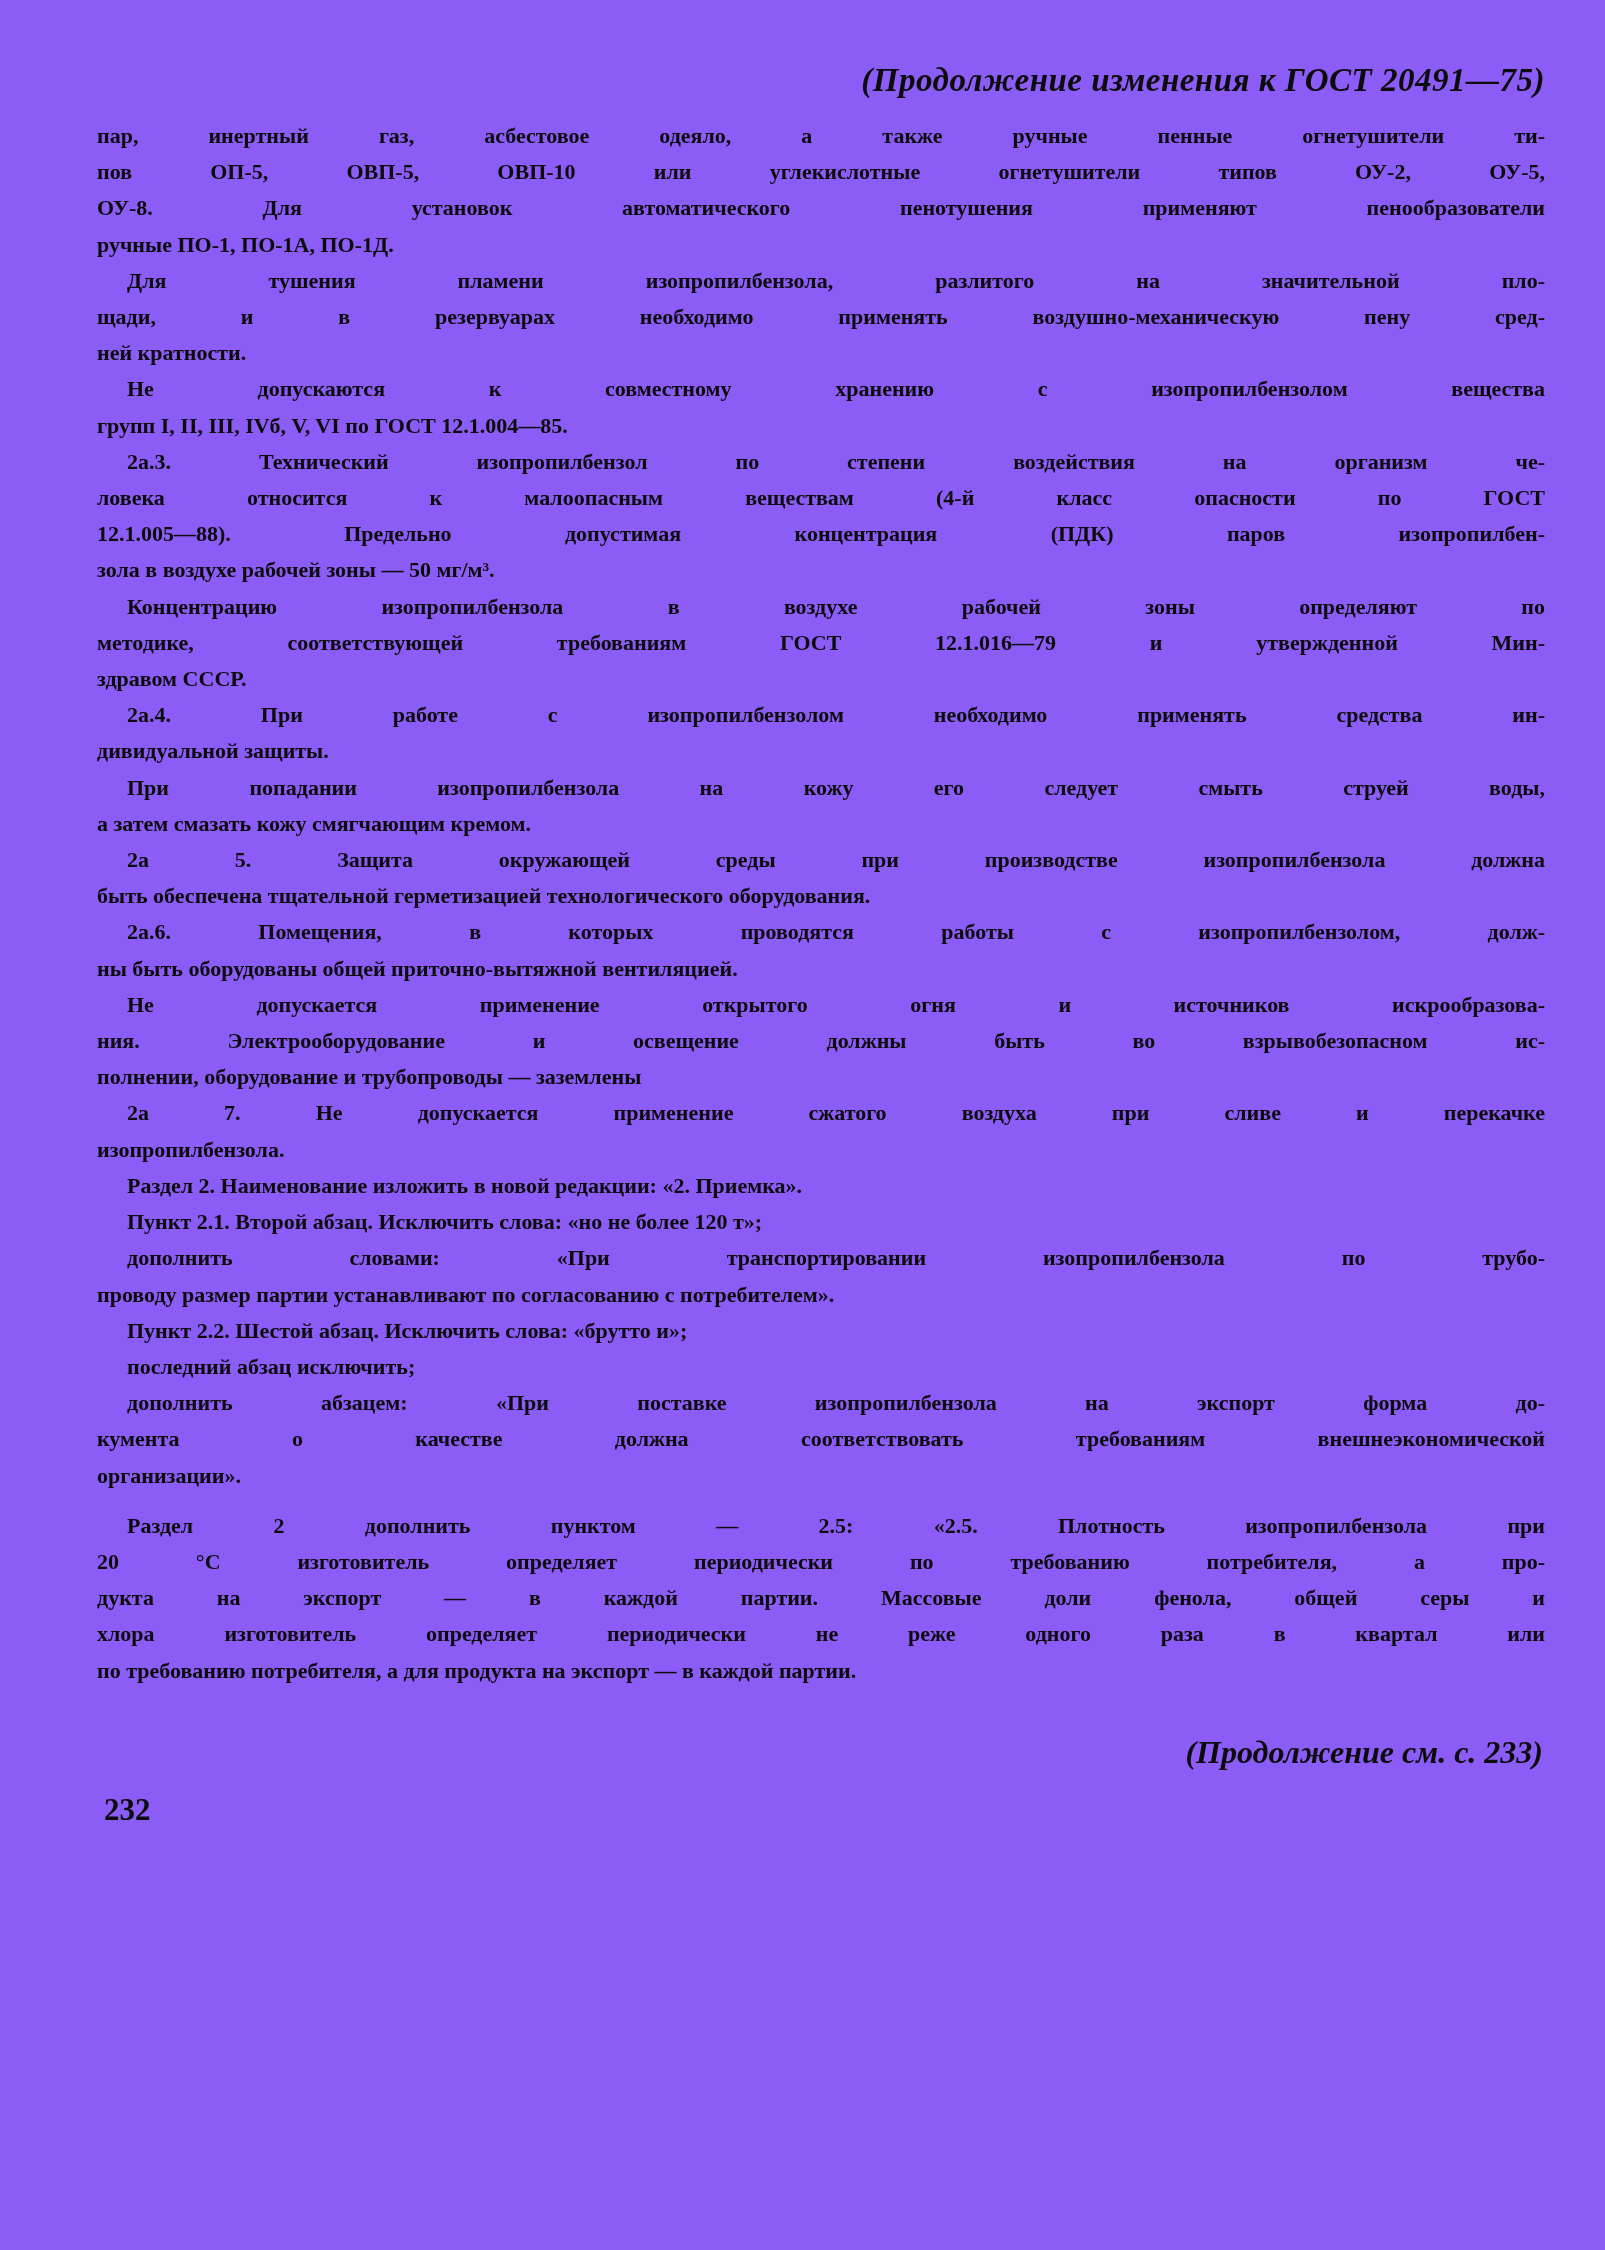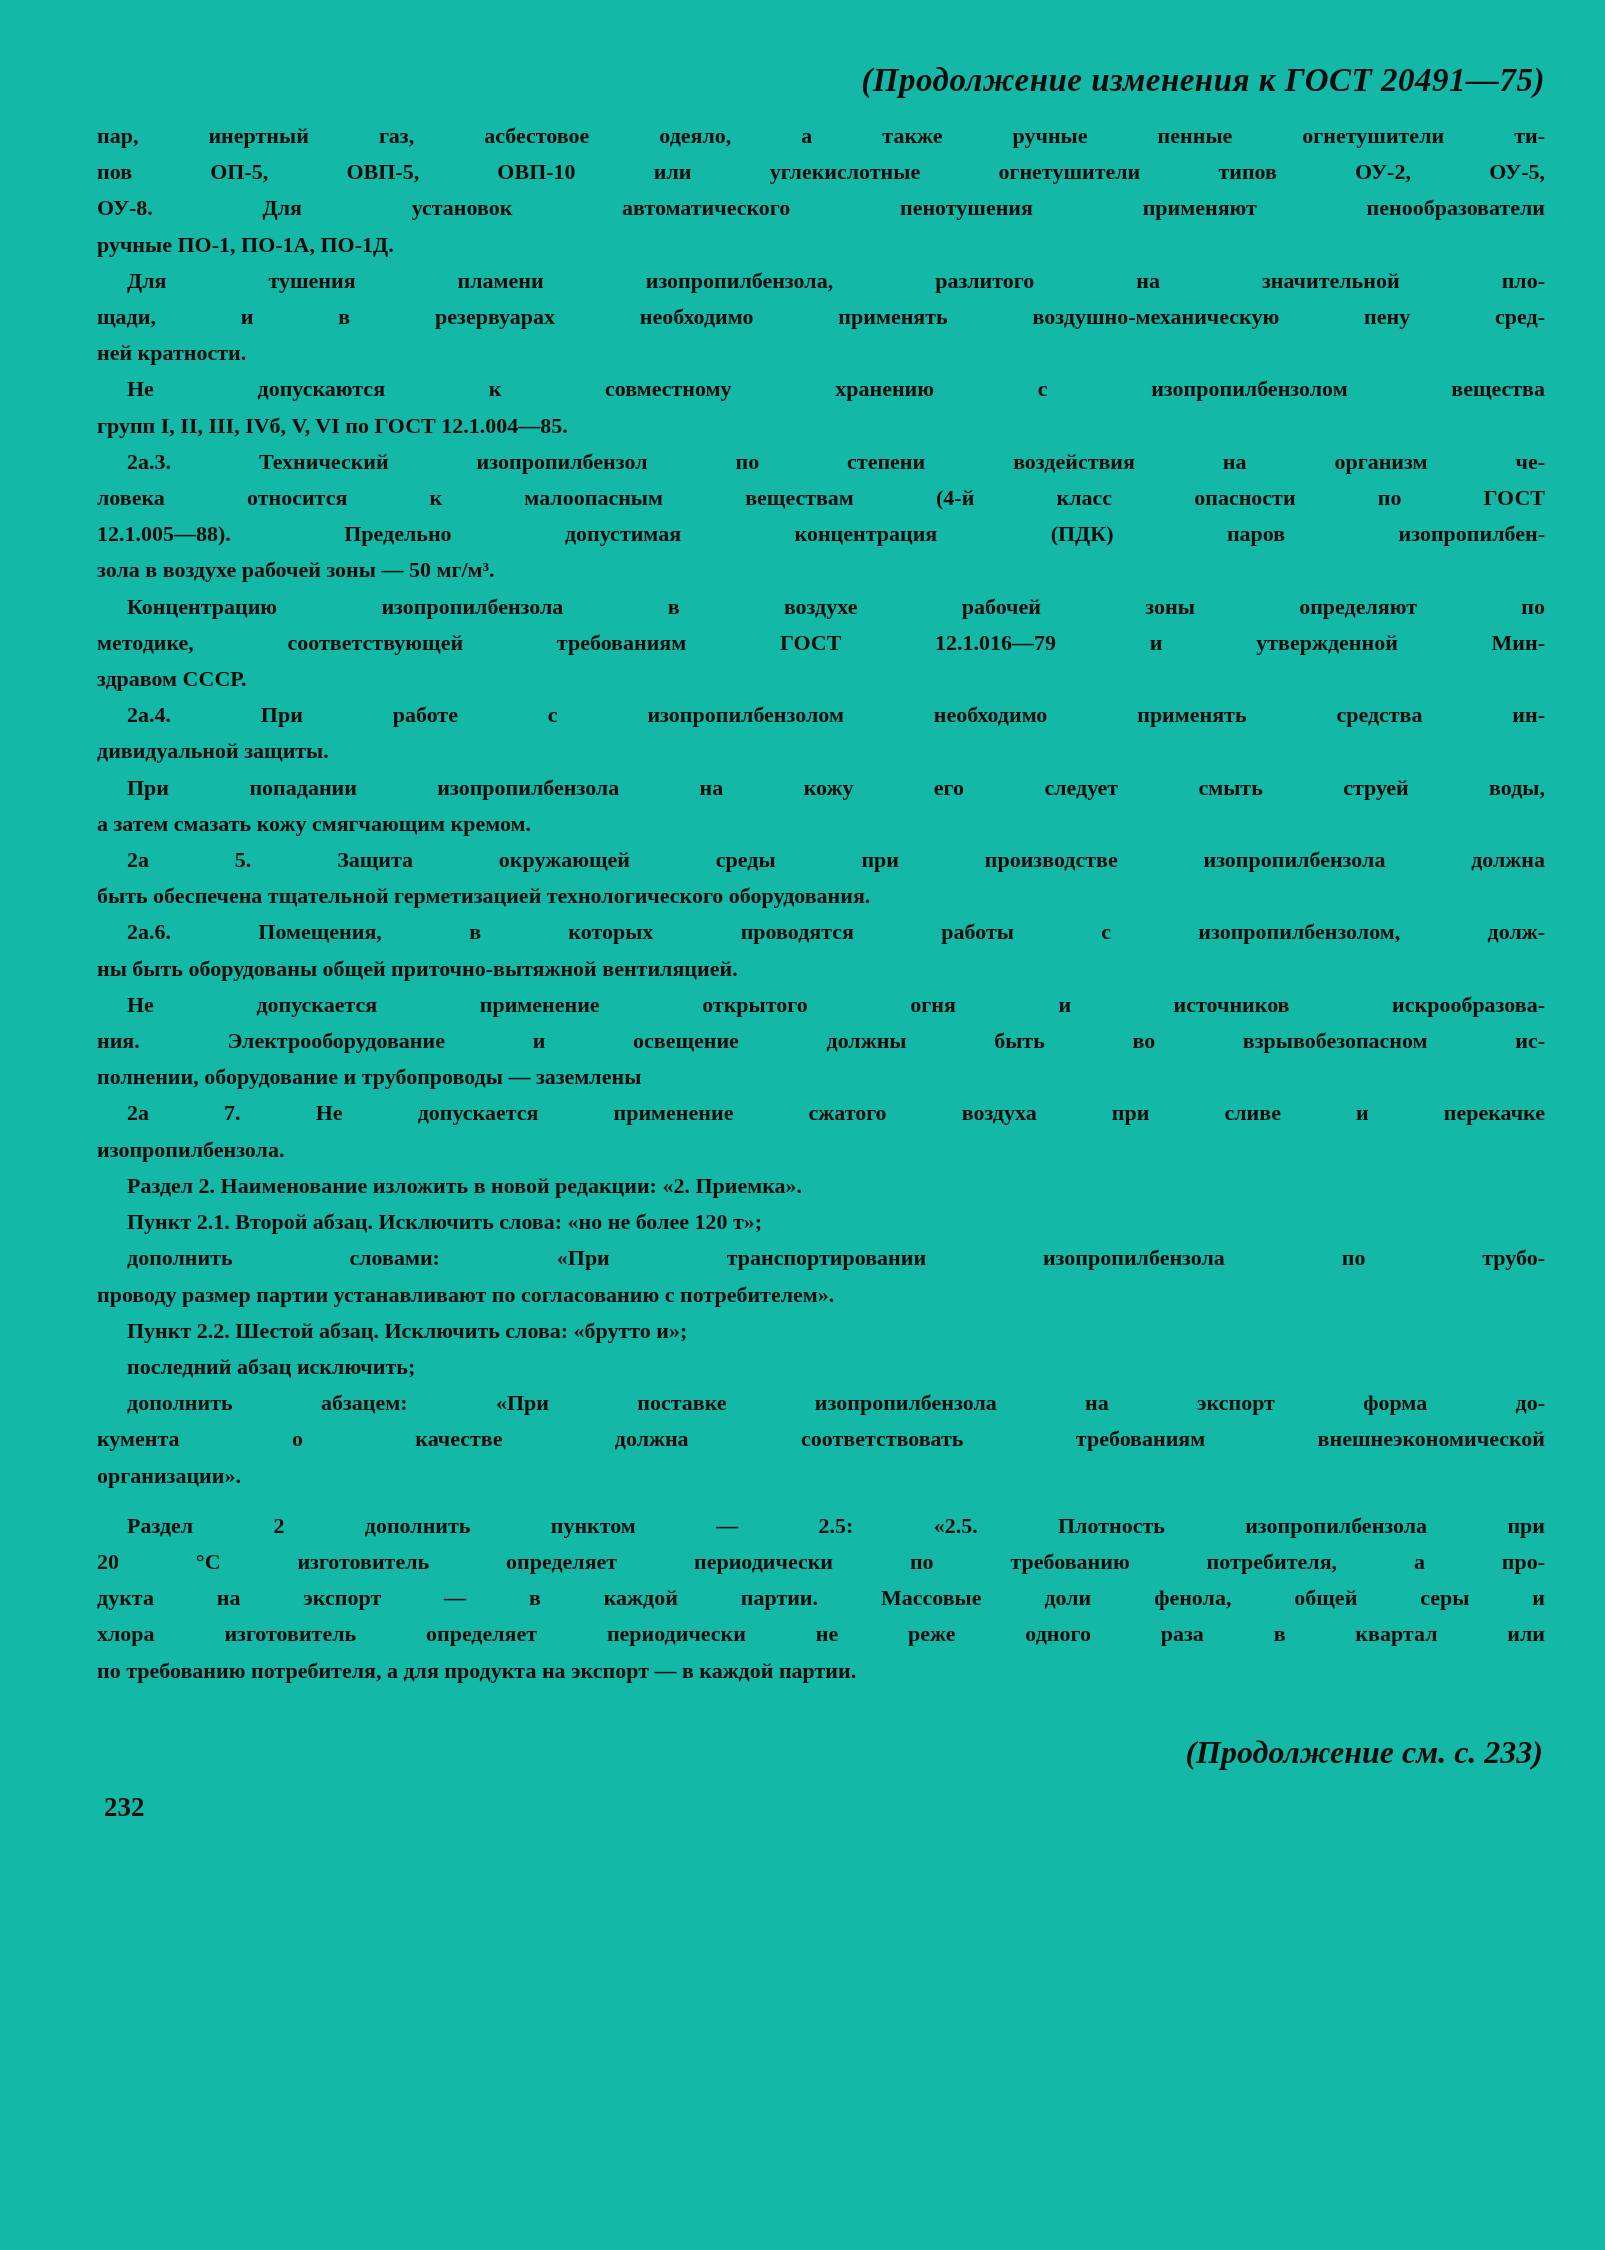--- a/index.html
+++ b/index.html
@@ -4,21 +4,21 @@
 <style>
   html, body {
     margin: 0;
     padding: 0;
     background: #ffffff;
   }
   .page {
     position: relative;
     width: 1605px;
     height: 2250px;
-    background: #14b8a6;
+    background: #8b5cf6;
     color: #0c0c0c;
     font-family: "Liberation Serif", "DejaVu Serif", serif;
     font-weight: 700;
     overflow: hidden;
   }
   .running-header {
     position: absolute;
     top: 62px;
     right: 60px;
     font-style: italic;
@@ -52,21 +52,21 @@
     right: 62px;
     font-style: italic;
     font-size: 32px;
     white-space: nowrap;
     margin-left: 40px;
   }
   .page-number {
     position: absolute;
     top: 1792px;
     left: 104px;
-    font-size: 27px;
+    font-size: 31px;
   }
 </style>
 </head>
 <body>
 
 <div class="page">
   <div class="running-header">(Продолжение изменения к ГОСТ 20491—75)</div>
 
   <div class="doc-body">
       <div class="para">

